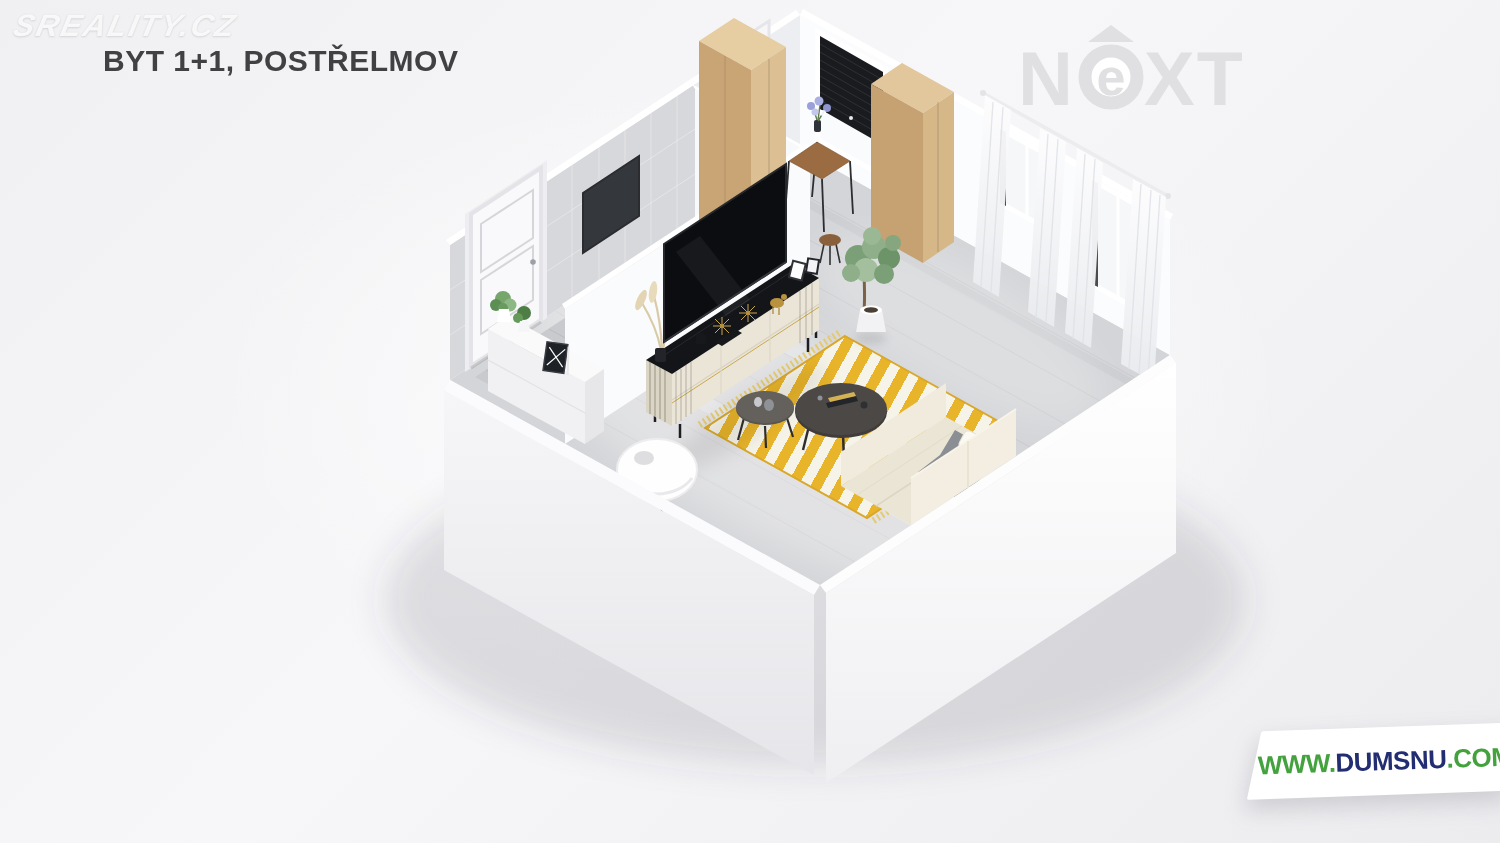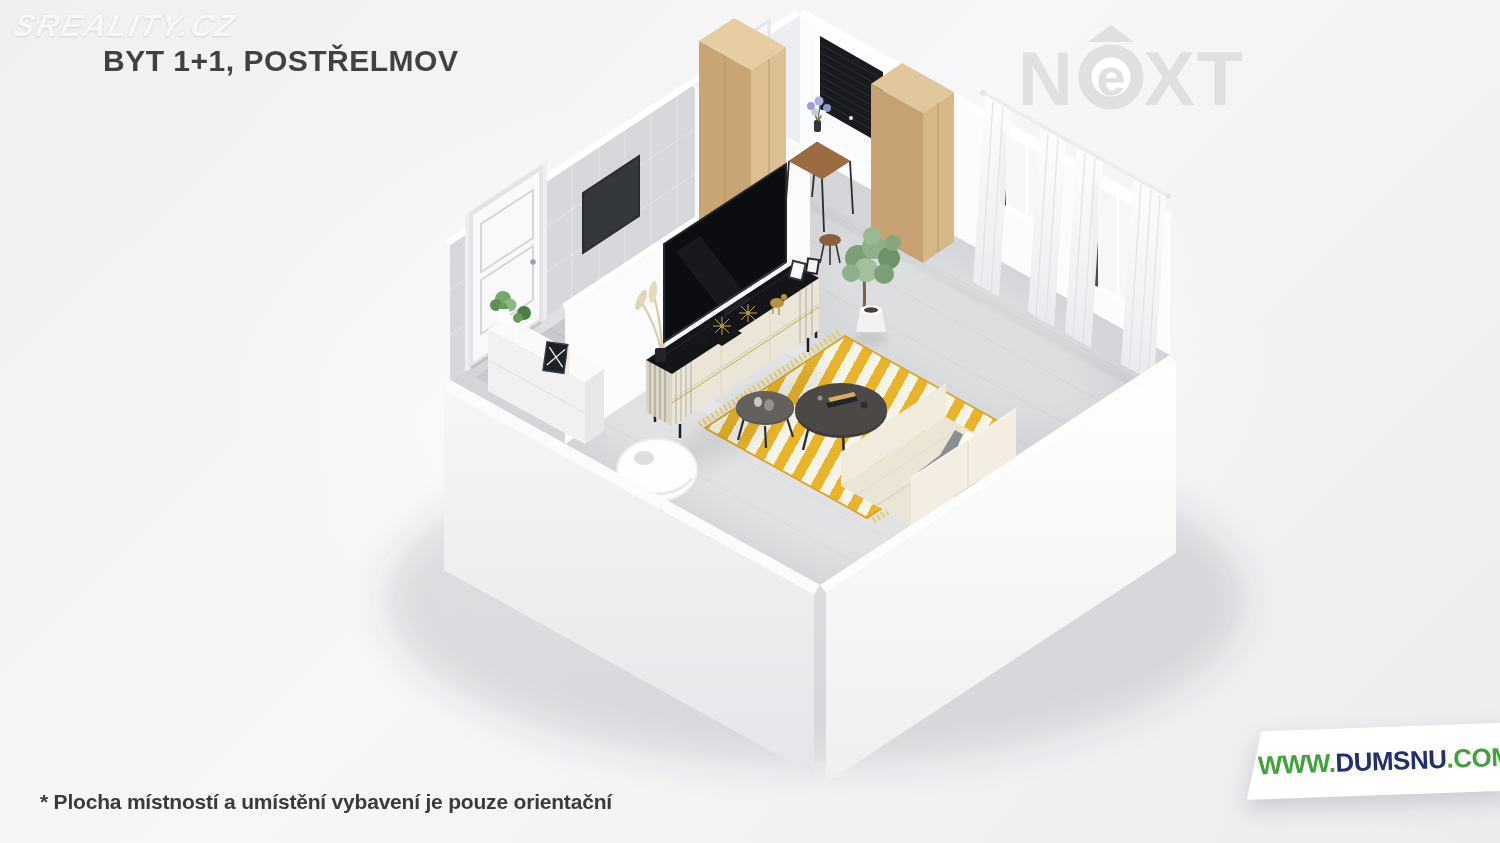--- a/index.html
+++ b/index.html
@@ -472,14 +472,13 @@
     <g>
       <polygon points="826,593 1176,363 1176,553 826,783" fill="url(#wallSE)"></polygon>
       <polygon points="820,585 1170,355 1176,363 826,593" fill="#fdfdfe"></polygon>
     </g>
   </svg>
 
   <div class="dumsnu-card">
     <div class="dumsnu-text"><span class="dumsnu-green">WWW.</span><span class="dumsnu-navy">DUMSNU</span><span class="dumsnu-green">.COM</span></div>
   </div>
 
-  <div class="disclaimer">* Plocha místností a umístění vybavení je pouze orientační</div>
 </div>
 
 </body></html>

